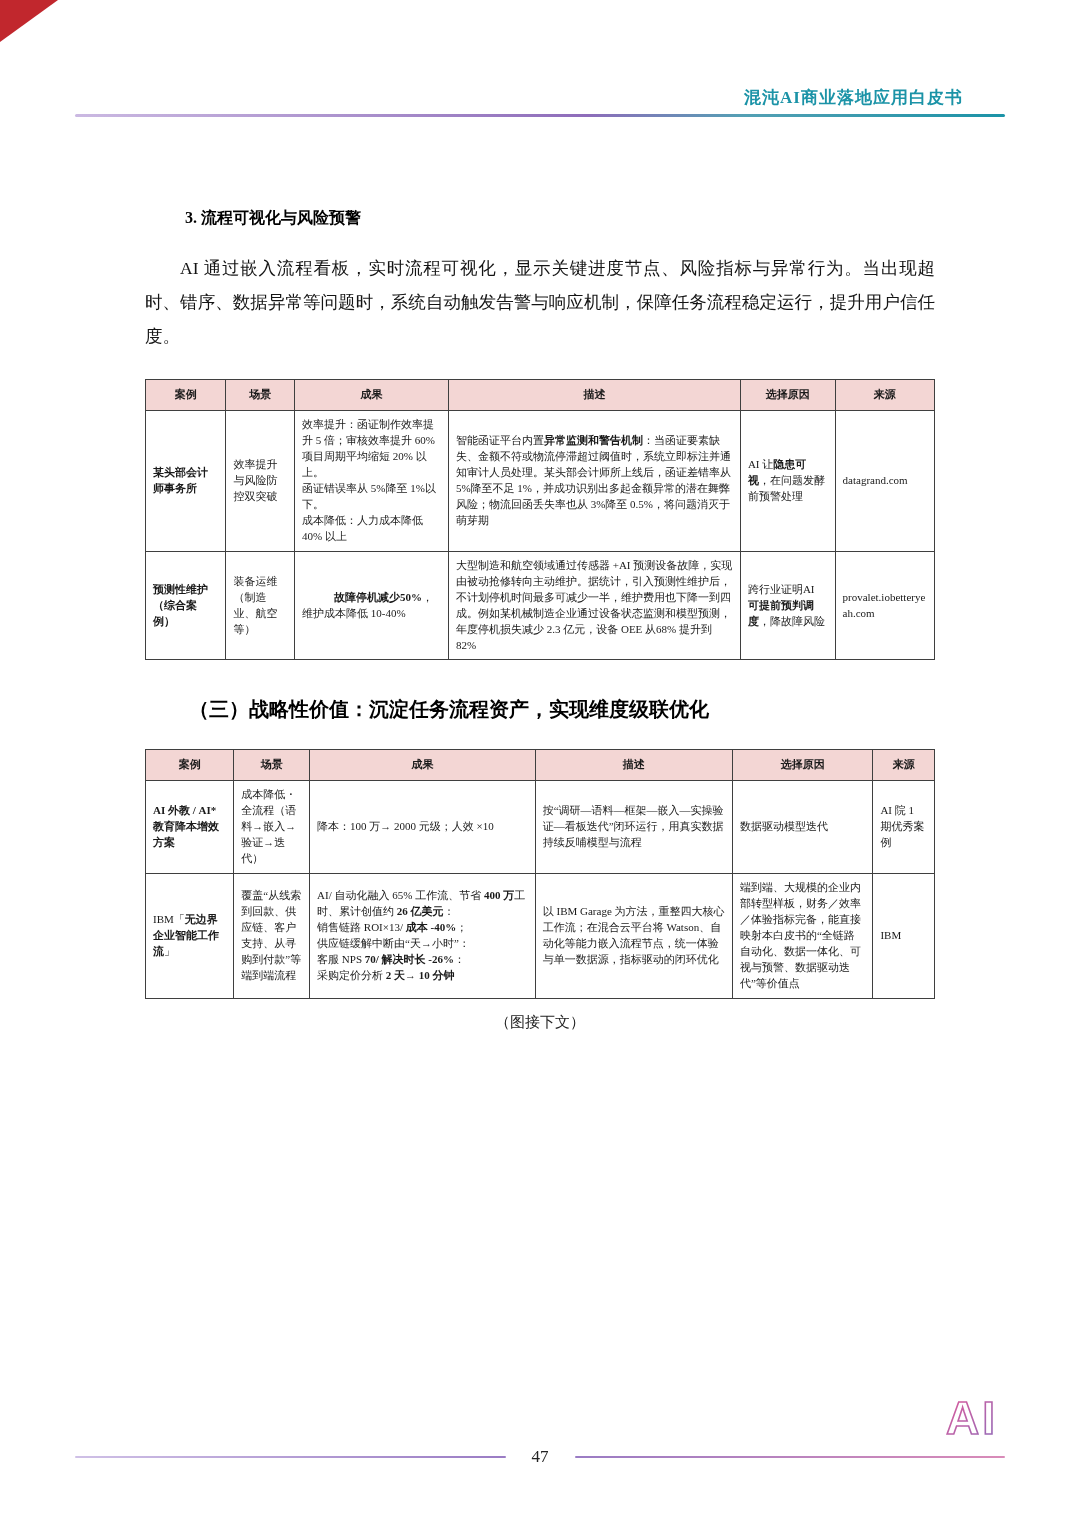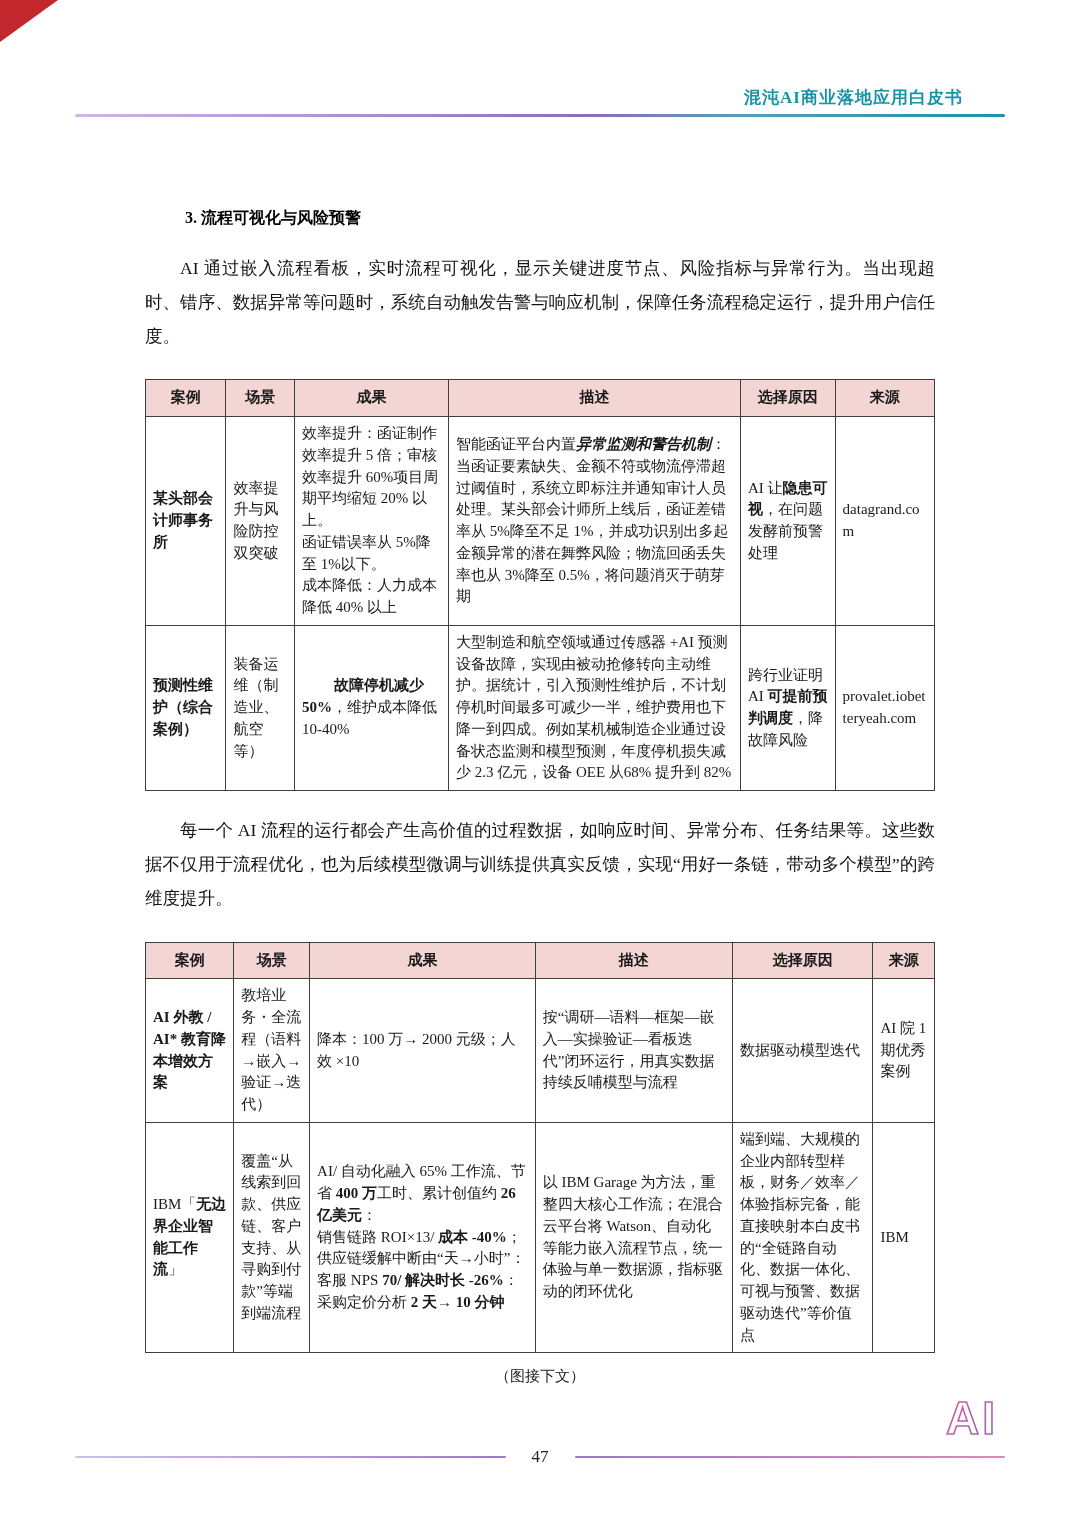--- a/index.html
+++ b/index.html
@@ -57,21 +57,21 @@
     font-size: 17.5px;
     line-height: 1.95;
     text-indent: 2em;
     text-align: justify;
     color: #141414;
   }
   .data-table {
     width: 100%;
     border-collapse: collapse;
     table-layout: fixed;
-    font-size: 15px;
+    font-size: 11px;
     line-height: 1.45;
     margin-top: 26px;
   }
   .data-table th, .data-table td {
     border: 1px solid #3f3f3f;
     vertical-align: middle;
   }
   .data-table th {
     background: #f3d6d4;
     font-weight: bold;
@@ -145,38 +145,38 @@
           <th>来源</th>
         </tr>
       </thead>
       <tbody>
         <tr>
           <td class="cell-case"><span style="font-weight: bold;">某头部会计师事务所</span></td>
           <td class="cell-scene"><span>效率提升与风险防控双突破</span></td>
           <td class="cell-result"><span>效率提升：函证制作效率提升 5 倍；审核效率提升 60%项目周期平均缩短 20% 以上。
 函证错误率从 5%降至 1%以下。
 成本降低：人力成本降低 40% 以上</span></td>
-          <td class="cell-desc"><span>智能函证平台内置</span><span style="font-weight: bold; font-style: italic;">异常监测和警告机制</span><span>：当函证要素缺失、金额不符或物流停滞超过阈值时，系统立即标注并通知审计人员处理。某头部会计师所上线后，函证差错率从 5%降至不足 1%，并成功识别出多起金额异常的潜在舞弊风险；物流回函丢失率也从 3%降至 0.5%，将问题消灭于萌芽期</span></td>
+          <td class="cell-desc"><span>智能函证平台内置</span><span style="font-weight: bold;">异常监测和警告机制</span><span>：当函证要素缺失、金额不符或物流停滞超过阈值时，系统立即标注并通知审计人员处理。某头部会计师所上线后，函证差错率从 5%降至不足 1%，并成功识别出多起金额异常的潜在舞弊风险；物流回函丢失率也从 3%降至 0.5%，将问题消灭于萌芽期</span></td>
           <td class="cell-reason"><span>AI 让</span><span style="font-weight: bold;">隐患可视</span><span>，在问题发酵前预警处理</span></td>
           <td class="cell-source"><span>datagrand.com</span></td>
         </tr>
         <tr>
           <td class="cell-case"><span style="font-weight: bold;">预测性维护（综合案例）</span></td>
           <td class="cell-scene"><span>装备运维（制造业、航空等）</span></td>
           <td class="cell-result"><span style="font-weight: bold; margin-left: 32px;">故障停机减少50%</span><span>，维护成本降低 10-40%</span></td>
           <td class="cell-desc"><span>大型制造和航空领域通过传感器 +AI 预测设备故障，实现由被动抢修转向主动维护。据统计，引入预测性维护后，不计划停机时间最多可减少一半，维护费用也下降一到四成。例如某机械制造企业通过设备状态监测和模型预测，年度停机损失减少 2.3 亿元，设备 OEE 从68% 提升到 82%</span></td>
           <td class="cell-reason"><span>跨行业证明AI </span><span style="font-weight: bold;">可提前预判调度</span><span>，降故障风险</span></td>
           <td class="cell-source"><span>provalet.iobetteryeah.com</span></td>
         </tr>
       </tbody>
     </table>
 
-
-
-    <p class="para">每一个 AI 流程的运行都会产生高价值的过程数据，如响应时间、异常分布、任务结果等。这些数据不仅用于流程优化，也为后续模型微调与训练提供真实反馈，实现“用好一条链，带动多个模型”的跨维度提升。</p>
+    <h2 class="h-major">（三）战略性价值：沉淀任务流程资产，实现维度级联优化</h2>
+
+
 
     <table class="data-table table2">
       <colgroup>
         <col style="width:11.2%">
           <col style="width:9.6%">
           <col style="width:28.6%">
         <col style="width:25.0%">
           <col style="width:17.8%">
           <col style="width:7.8%">
       </colgroup>
@@ -186,21 +186,21 @@
           <th>场景</th>
           <th>成果</th>
           <th>描述</th>
           <th>选择原因</th>
           <th>来源</th>
         </tr>
       </thead>
       <tbody>
         <tr>
           <td class="cell-case"><span style="font-weight: bold;">AI 外教 / AI* 教育降本增效方案</span></td>
-          <td class="cell-scene"><span>教培业务・全流程（语料→嵌入→验证→迭代）</span></td>
+          <td class="cell-scene"><span>成本降低・全流程（语料→嵌入→验证→迭代）</span></td>
           <td class="cell-result"><span>降本：100 万→ 2000 元级；人效 ×10</span></td>
           <td class="cell-desc"><span>按“调研—语料—框架—嵌入—实操验证—看板迭代”闭环运行，用真实数据持续反哺模型与流程</span></td>
           <td class="cell-reason"><span>数据驱动模型迭代</span></td>
           <td class="cell-source"><span>AI 院 1 期优秀案例</span></td>
         </tr>
         <tr>
           <td class="cell-case"><span>IBM「</span><span style="font-weight: bold;">无边界企业智能工作流</span><span>」</span></td>
           <td class="cell-scene"><span>覆盖“从线索到回款、供应链、客户支持、从寻购到付款”等端到端流程</span></td>
           <td class="cell-result"><span>AI/ 自动化融入 65% 工作流、节省 </span><span style="font-weight: bold;">400 万</span><span>工时、累计创值约 </span><span style="font-weight: bold;">26 亿美元</span><span>：
 销售链路 ROI×13/ </span><span style="font-weight: bold;">成本 -40%</span><span>；

